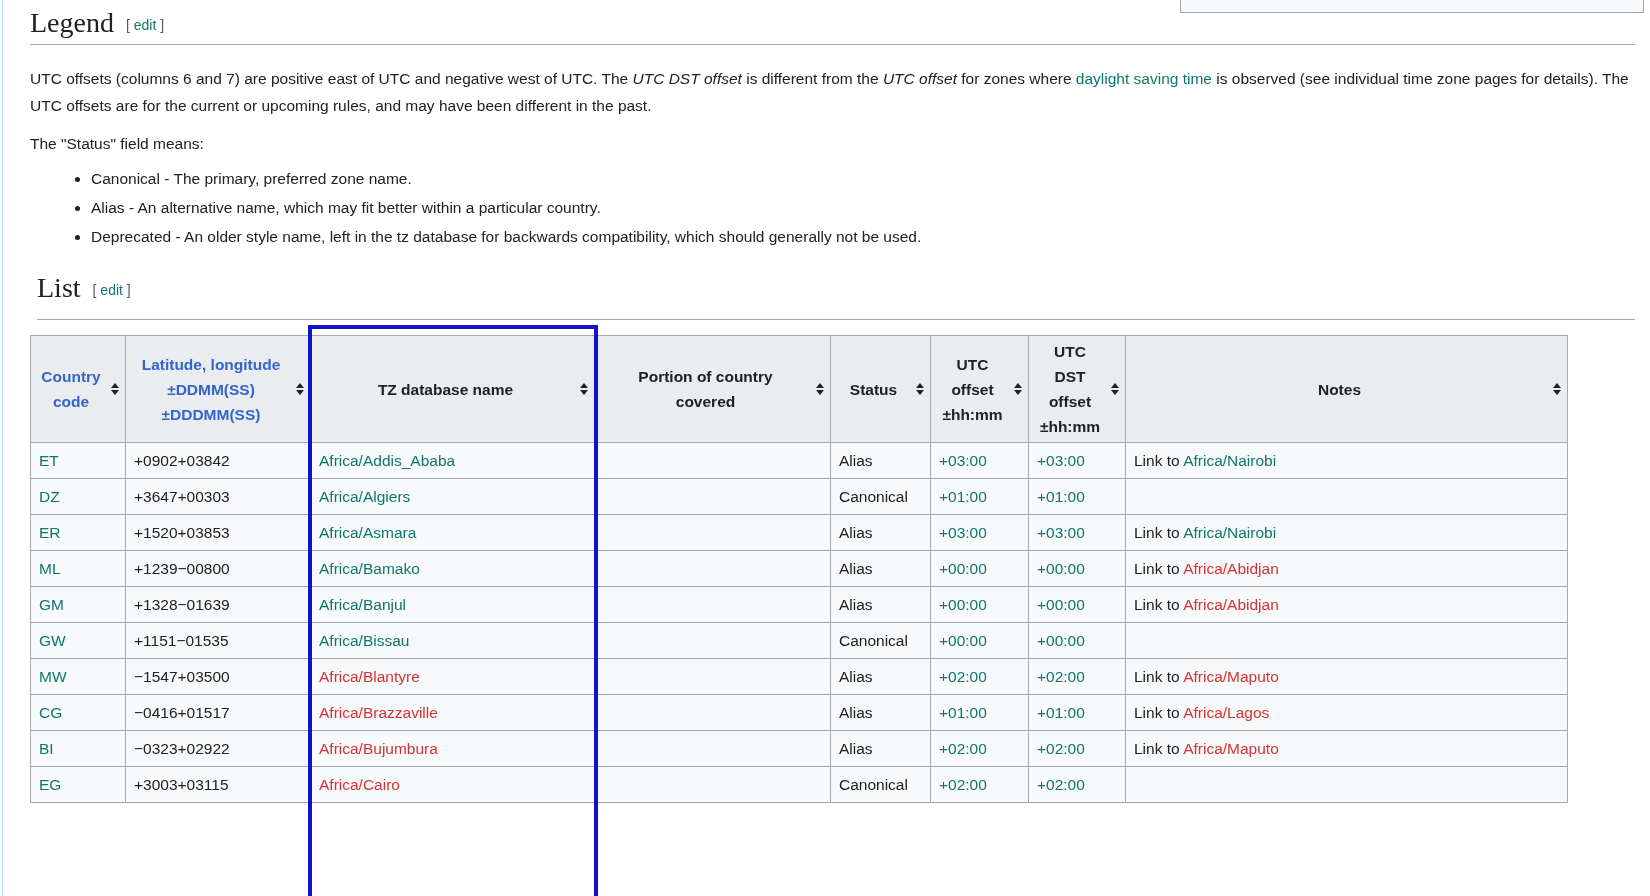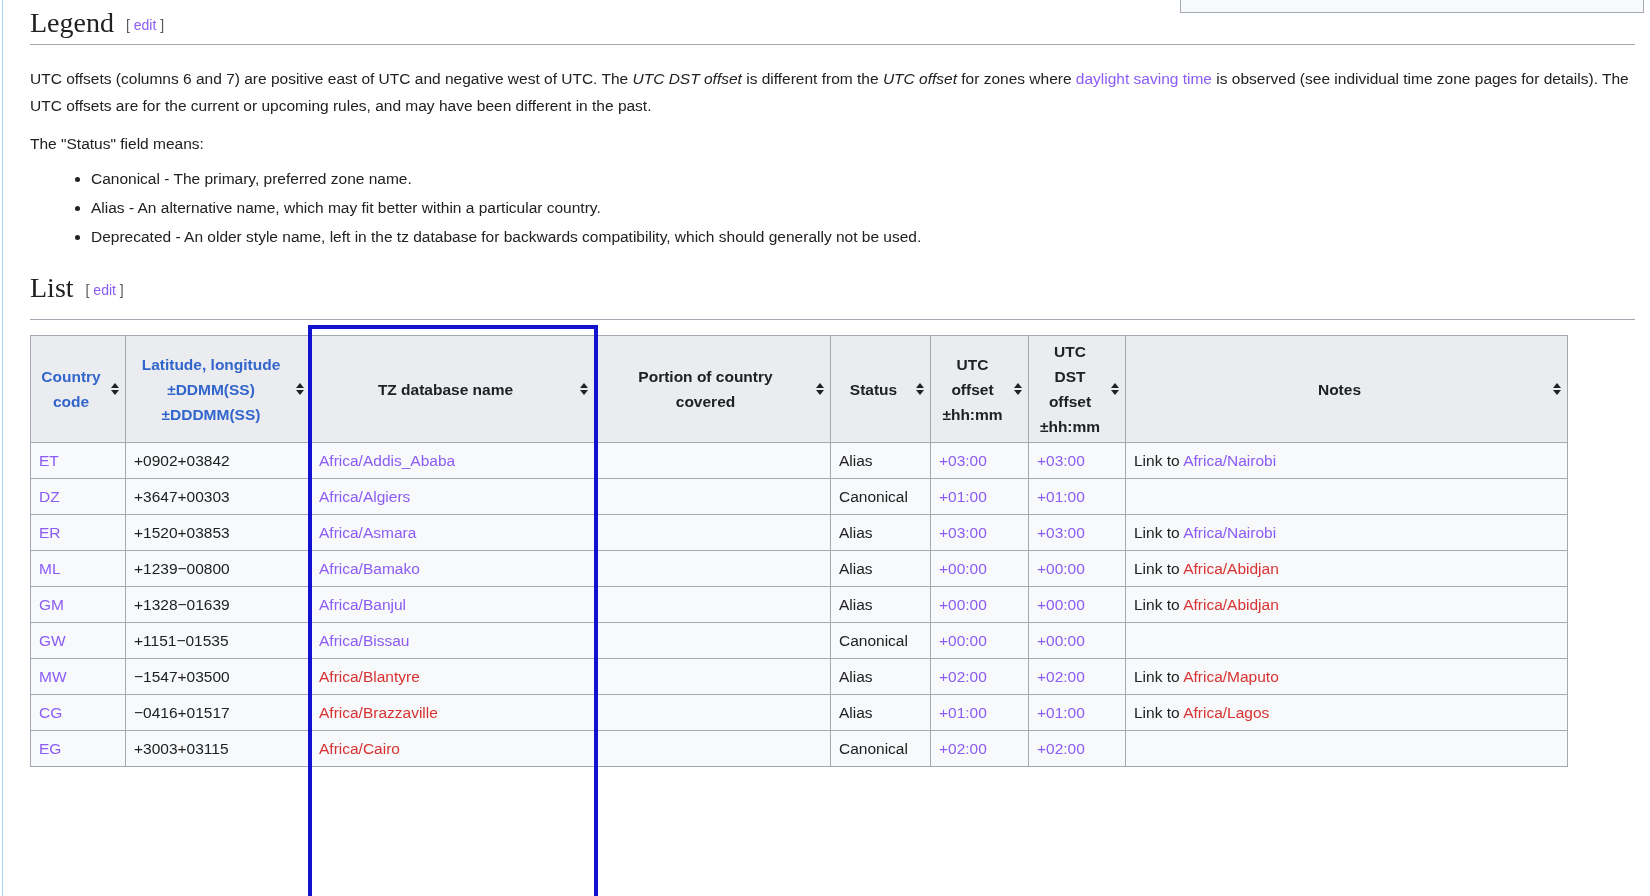--- a/index.html
+++ b/index.html
@@ -16,26 +16,26 @@
     background:#f8f9fa; border:1px solid #a2a9b1;
   }
   .content { position:absolute; left:30px; top:0; width:1605px; }
 
   h2.wiki-h2 {
     font-family:"Liberation Serif","DejaVu Serif",serif;
     font-weight:normal; font-size:28px; line-height:34px;
     margin:0; border-bottom:1px solid #a2a9b1;
   }
   h2.first { margin-top:6px; padding-bottom:2px; }
-  h2.second { margin-top:24px; padding-bottom:12px; }
+  h2.second { margin-top:24px; padding-bottom:12px;margin-left:7px; }
   .mw-editsection {
     font-family:"Liberation Sans",sans-serif; font-size:14px;
     color:#54595d; margin-left:12px; vertical-align:2px; white-space:nowrap;
   }
-  a.wiki-link { color:#8b5cf6; text-decoration:none; cursor:pointer; }
+  a.wiki-link { color:#0f766e; text-decoration:none; cursor:pointer; }
   a.red-link  { color:#d73333; text-decoration:none; cursor:pointer; }
 
   p.intro { margin:20px 0 0 0; line-height:27px; }
   p.status-intro { margin:14px 0 0 0; line-height:22px; }
   ul.legend-list { margin:14px 0 0 0; padding-left:29px; }
   ul.legend-list li { margin-bottom:9px; line-height:20px;margin-left:32px; }
 
   table.wikitable {
     margin-top:15px; border-collapse:collapse; table-layout:fixed;
     width:1537px; background:#f8f9fa; font-size:15.5px;
@@ -215,20 +215,30 @@
           <td><a class="wiki-link">CG</a></td>
           <td>−0416+01517</td>
           <td><a class="red-link">Africa/Brazzaville</a></td>
           <td></td>
           <td>Alias</td>
           <td><a class="wiki-link">+01:00</a></td>
           <td><a class="wiki-link">+01:00</a></td>
           <td><span>Link to </span><a class="red-link">Africa/Lagos</a></td>
         </tr>
         <tr>
+          <td><a class="wiki-link">BI</a></td>
+          <td>−0323+02922</td>
+          <td><a class="red-link">Africa/Bujumbura</a></td>
+          <td></td>
+          <td>Alias</td>
+          <td><a class="wiki-link">+02:00</a></td>
+          <td><a class="wiki-link">+02:00</a></td>
+          <td><span>Link to </span><a class="red-link">Africa/Maputo</a></td>
+        </tr>
+        <tr>
           <td><a class="wiki-link">EG</a></td>
           <td>+3003+03115</td>
           <td><a class="red-link">Africa/Cairo</a></td>
           <td></td>
           <td>Canonical</td>
           <td><a class="wiki-link">+02:00</a></td>
           <td><a class="wiki-link">+02:00</a></td>
           <td></td>
         </tr>
       </tbody>

